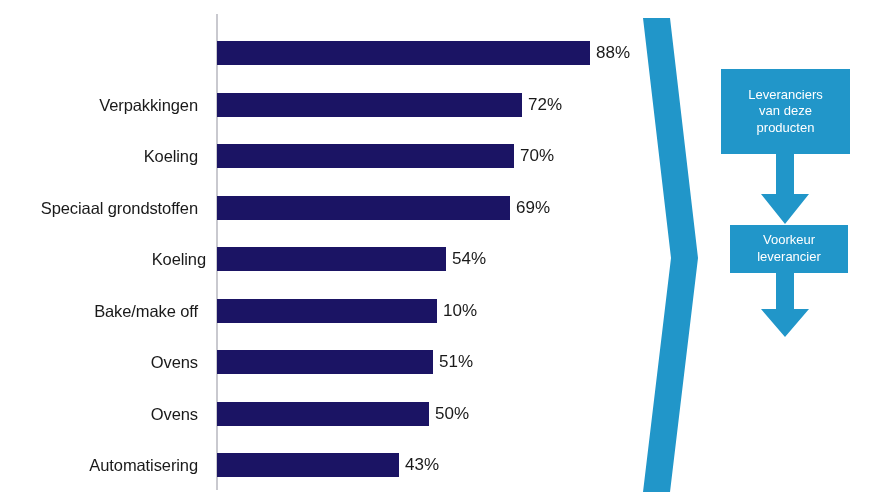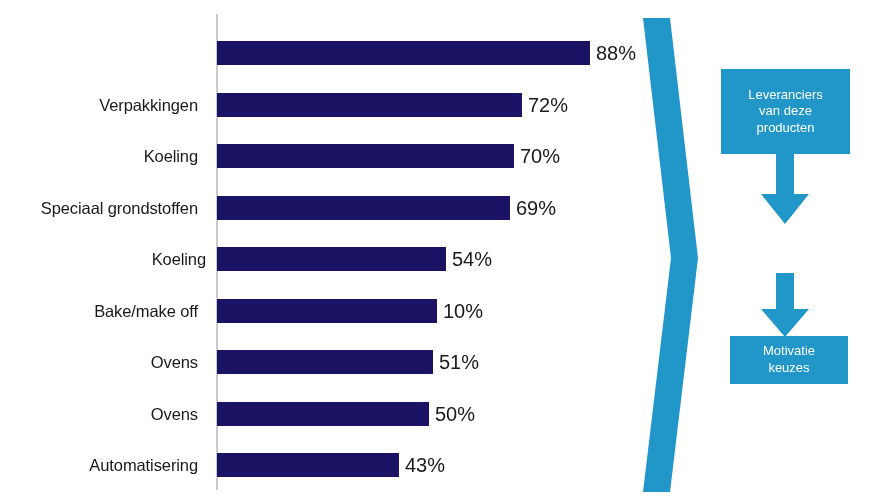--- a/index.html
+++ b/index.html
@@ -63,21 +63,21 @@
     top: 3px;
     height: 24px;
     background: #1b1464;
   }
   .bar-value {
     position: absolute;
     top: 0;
     height: 30px;
     line-height: 30px;
     white-space: nowrap;
-    font-size: 20px;
+    font-size: 17px;
     color: #1a1a1a;
   }
 
   
   #diagram-panel {
     position: absolute;
     left: 630px;
     top: 0;
     width: 250px;
     height: 504px;
@@ -190,26 +190,26 @@
           <div>Leveranciers</div>
           <div>van deze</div>
           <div>producten</div>
         </span>
     </div>
 
     <svg class="flow-arrow" style="left:125px; top:154px; width:60px; height:72px;" viewBox="0 0 60 72">
       <polygon points="21,0 39,0 39,40 54,40 30,70 6,40 21,40" fill="#2196c9"></polygon>
     </svg>
 
+    <div class="flow-box" id="flow-box-1" style="left:100px; top:225px; width:118px; height:48px;">
+      <span>
+          <div>Voorkeur</div>
+          <div>leverancier</div>
+        </span>
+    </div>
 
     <svg class="flow-arrow" style="left:125px; top:273px; width:60px; height:66px;" viewBox="0 0 60 66">
       <polygon points="21,0 39,0 39,36 54,36 30,64 6,36 21,36" fill="#2196c9"></polygon>
     </svg>
 
-    <div class="flow-box" id="flow-box-2" style="left:100px; top:336px; width:118px; height:48px;">
-      <span>
-          <div>Motivatie</div>
-          <div>keuzes</div>
-        </span>
-    </div>
 
   </div>
 </div>
 
 </body></html>

